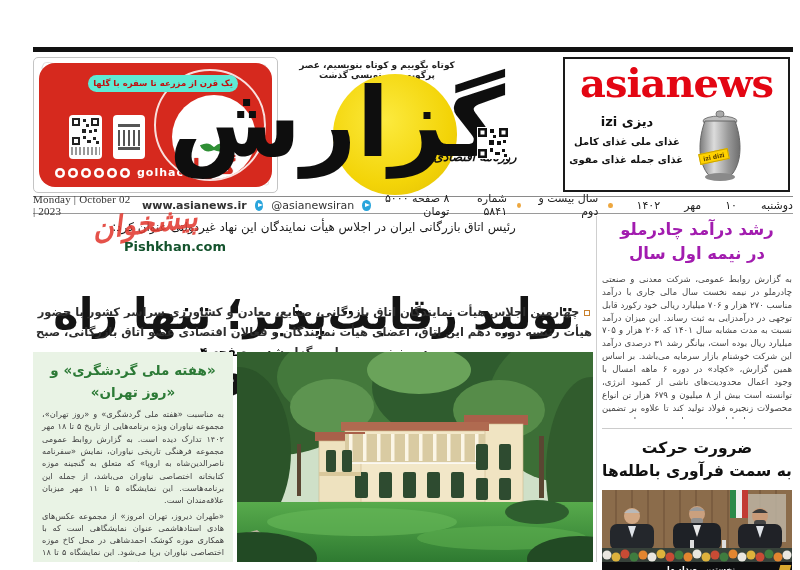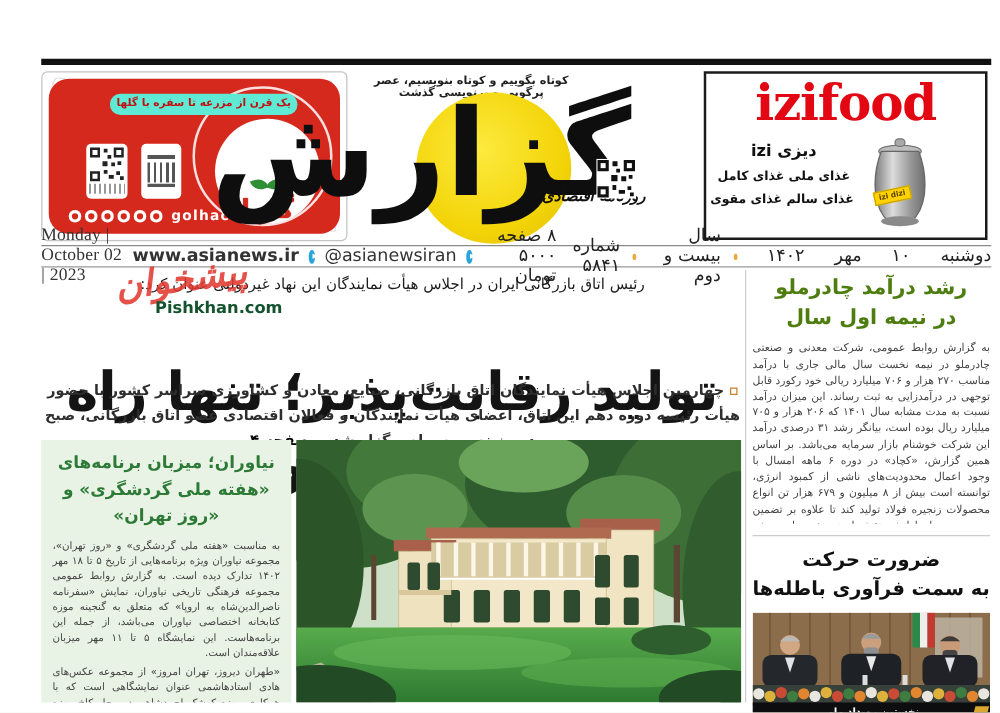--- a/index.html
+++ b/index.html
@@ -62,21 +62,21 @@
   .izi-text { position:absolute; left:6px; top:55px; width:112px; direction:rtl; text-align:center; color:#111; }
   .izi-sub { font-weight:bold; font-size:13px; margin-bottom:4px; }
   .izi-line { font-size:10px; font-weight:bold; line-height:1.8; white-space:nowrap; }
   .pot { position:absolute; left:120px; top:48px; width:70px; height:80px; }
   .pot-label { position:absolute; left:14px; top:44px; background:#ffd200; color:#5a4100; font-size:6px;
                font-weight:bold; padding:1px 3px; transform:rotate(-12deg); border:1px solid #caa400; }
 
   
   .dateline { position:absolute; left:33px; top:196px; width:760px; height:18px;
               border-top:1px solid #8a8a8a; border-bottom:1px solid #9a9a9a;
-              display:flex; align-items:center; justify-content:space-between; font-size:14px; color:#333; }
+              display:flex; align-items:center; justify-content:space-between; font-size:11px; color:#333; }
   .dl-left { display:flex; align-items:center; gap:8px; direction:ltr; }
   .dl-en { font-family:"Liberation Serif", serif; letter-spacing:.2px; }
   .dl-site { font-weight:bold; }
   .tg-icon { width:11px; height:11px; border-radius:50%; background:#2aa5dc; position:relative; display:inline-block; }
   .tg-icon::after { content:""; position:absolute; left:3px; top:3.5px; border-left:5px solid #fff;
                     border-top:2.5px solid transparent; border-bottom:2.5px solid transparent; }
   .dl-right { display:flex; align-items:center; gap:10px; direction:rtl; color:#222; }
   .dl-right .wide { letter-spacing:.3px; margin-left:14px; }
   .odot { width:5px; height:5px; border-radius:50%; background:#eda73f; display:inline-block; }
 
@@ -99,21 +99,21 @@
   .nia-title { color:#2c7a36; font-weight:900; font-size:13.5px; text-align:center; line-height:1.6; }
   .nia-body { margin-top:5px; font-size:8.2px; color:#444; text-align:justify; line-height:1.5; }
   .nia-body p { margin-bottom:3px; }
 
   .palace { position:absolute; left:237px; top:352px; width:356px; height:210px; overflow:hidden; }
   .palace svg { display:block; }
 
   
   .vrule { position:absolute; left:596px; top:216px; height:346px; width:1px; background:#cfcfcf; }
   .rightcol { position:absolute; left:602px; top:218px; width:190px; direction:rtl; }
-  .chad-title { font-size:16.5px; font-weight:900; color:#4d7c0f; text-align:center; line-height:1.45; }
+  .chad-title { font-size:16.5px; font-weight:900; color:#a21caf; text-align:center; line-height:1.45; }
   .chad-body { margin-top:7px; font-size:8.6px; color:#444; text-align:justify; line-height:1.5;
                max-height:146px; overflow:hidden; }
   .col-div { border:none; border-top:1px solid #ccc; margin:9px 0 8px; }
   .tail-title { font-size:15.5px; font-weight:900; color:#111; text-align:center; line-height:1.5; }
   .conf { position:relative; margin-top:7px; width:190px; height:88px; overflow:hidden; }
   .conf-banner { position:absolute; left:0; bottom:0; width:100%; height:16px; background:#0d0d0f;
                  color:#fff; font-size:8px; font-weight:bold; direction:rtl; text-align:center;
                  line-height:16px; overflow:hidden; }
   .conf-wedge { position:absolute; right:2px; top:3px; width:11px; height:10px; background:#d8a92e;
                 transform:skewX(-15deg); }
@@ -194,25 +194,25 @@
         <rect x="20" y="14" width="4" height="4" fill="#111"></rect>
         <rect x="26" y="13" width="3" height="3" fill="#111"></rect>
         <rect x="13" y="21" width="3" height="4" fill="#111"></rect>
         <rect x="18" y="25" width="5" height="3" fill="#111"></rect>
         <rect x="25" y="22" width="3" height="3" fill="#111"></rect>
         <rect x="27" y="27" width="3" height="3" fill="#111"></rect>
       </svg>
   </div>
 
   <div class="izifood">
-    <div class="izi-brand">izifood</div>
+    <div class="izi-brand">asianews</div>
     <div class="izi-text">
       <div class="izi-sub">دیزی izi</div>
       <div class="izi-line">غذای ملی غذای کامل</div>
-      <div class="izi-line">غذای سالم غذای مقوی</div>
+      <div class="izi-line">غذای جمله غذای مقوی</div>
     </div>
     <div class="pot">
       <svg viewBox="0 0 70 80" width="70" height="80">
         <defs>
           <linearGradient id="potg" x1="0" x2="1">
               <stop offset="0" stop-color="#7d7d7d"></stop>
               <stop offset=".35" stop-color="#dcdcdc"></stop>
               <stop offset=".7" stop-color="#9a9a9a"></stop>
               <stop offset="1" stop-color="#6e6e6e"></stop>
             </linearGradient>
@@ -252,21 +252,20 @@
 
   <div class="kicker">رئیس اتاق بازرگانی ایران در اجلاس هیأت نمایندگان این نهاد غیردولتی عنوان کرد:</div>
   <div class="headline">تولید رقابت‌پذیر؛ تنها راه نجات کشور</div>
   <div class="subhead">
     <span class="sq-bullet"></span><span>چهارمین اجلاس هیأت نمایندگان اتاق بازرگانی، صنایع، معادن و کشاورزی سراسر کشور با حضور هیأت رئیسه دوره دهم این اتاق، اعضای هیأت نمایندگان و فعالان اقتصادی عضو اتاق بازرگانی، صبح دیروز نهم مهرماه برگزار شد.</span>
     <span class="page-ref">صفحه ۴</span>
   </div>
 
   <div class="niavaran">
     <div class="nia-title">
-      <div>نیاوران؛ میزبان برنامه‌های</div>
       <div>«هفته ملی گردشگری» و «روز تهران»</div>
     </div>
     <div class="nia-body">
       <p>به مناسبت «هفته ملی گردشگری» و «روز تهران»، مجموعه نیاوران ویژه برنامه‌هایی از تاریخ ۵ تا ۱۸ مهر ۱۴۰۲ تدارک دیده است. به گزارش روابط عمومی مجموعه فرهنگی تاریخی نیاوران، نمایش «سفرنامه ناصرالدین‌شاه به اروپا» که متعلق به گنجینه موزه کتابخانه اختصاصی نیاوران می‌باشد، از جمله این برنامه‌هاست. این نمایشگاه ۵ تا ۱۱ مهر میزبان علاقه‌مندان است.</p>
       <p>«طهران دیروز، تهران امروز» از مجموعه عکس‌های هادی استادهاشمی عنوان نمایشگاهی است که با همکاری موزه کوشک احمدشاهی در محل کاخ موزه اختصاصی نیاوران برپا می‌شود. این نمایشگاه ۵ تا ۱۸ مهر دایر است. همچنین کاخ موزه اختصاصی نیاوران در این ایام با نمایش تک اثر «نقشه دارالخلافه قدیم تهران» از گنجینه موزه کتابخانه اختصاصی میزبان علاقه‌مندان است.</p>
 
     </div>
   </div>
 
   <div class="palace">

